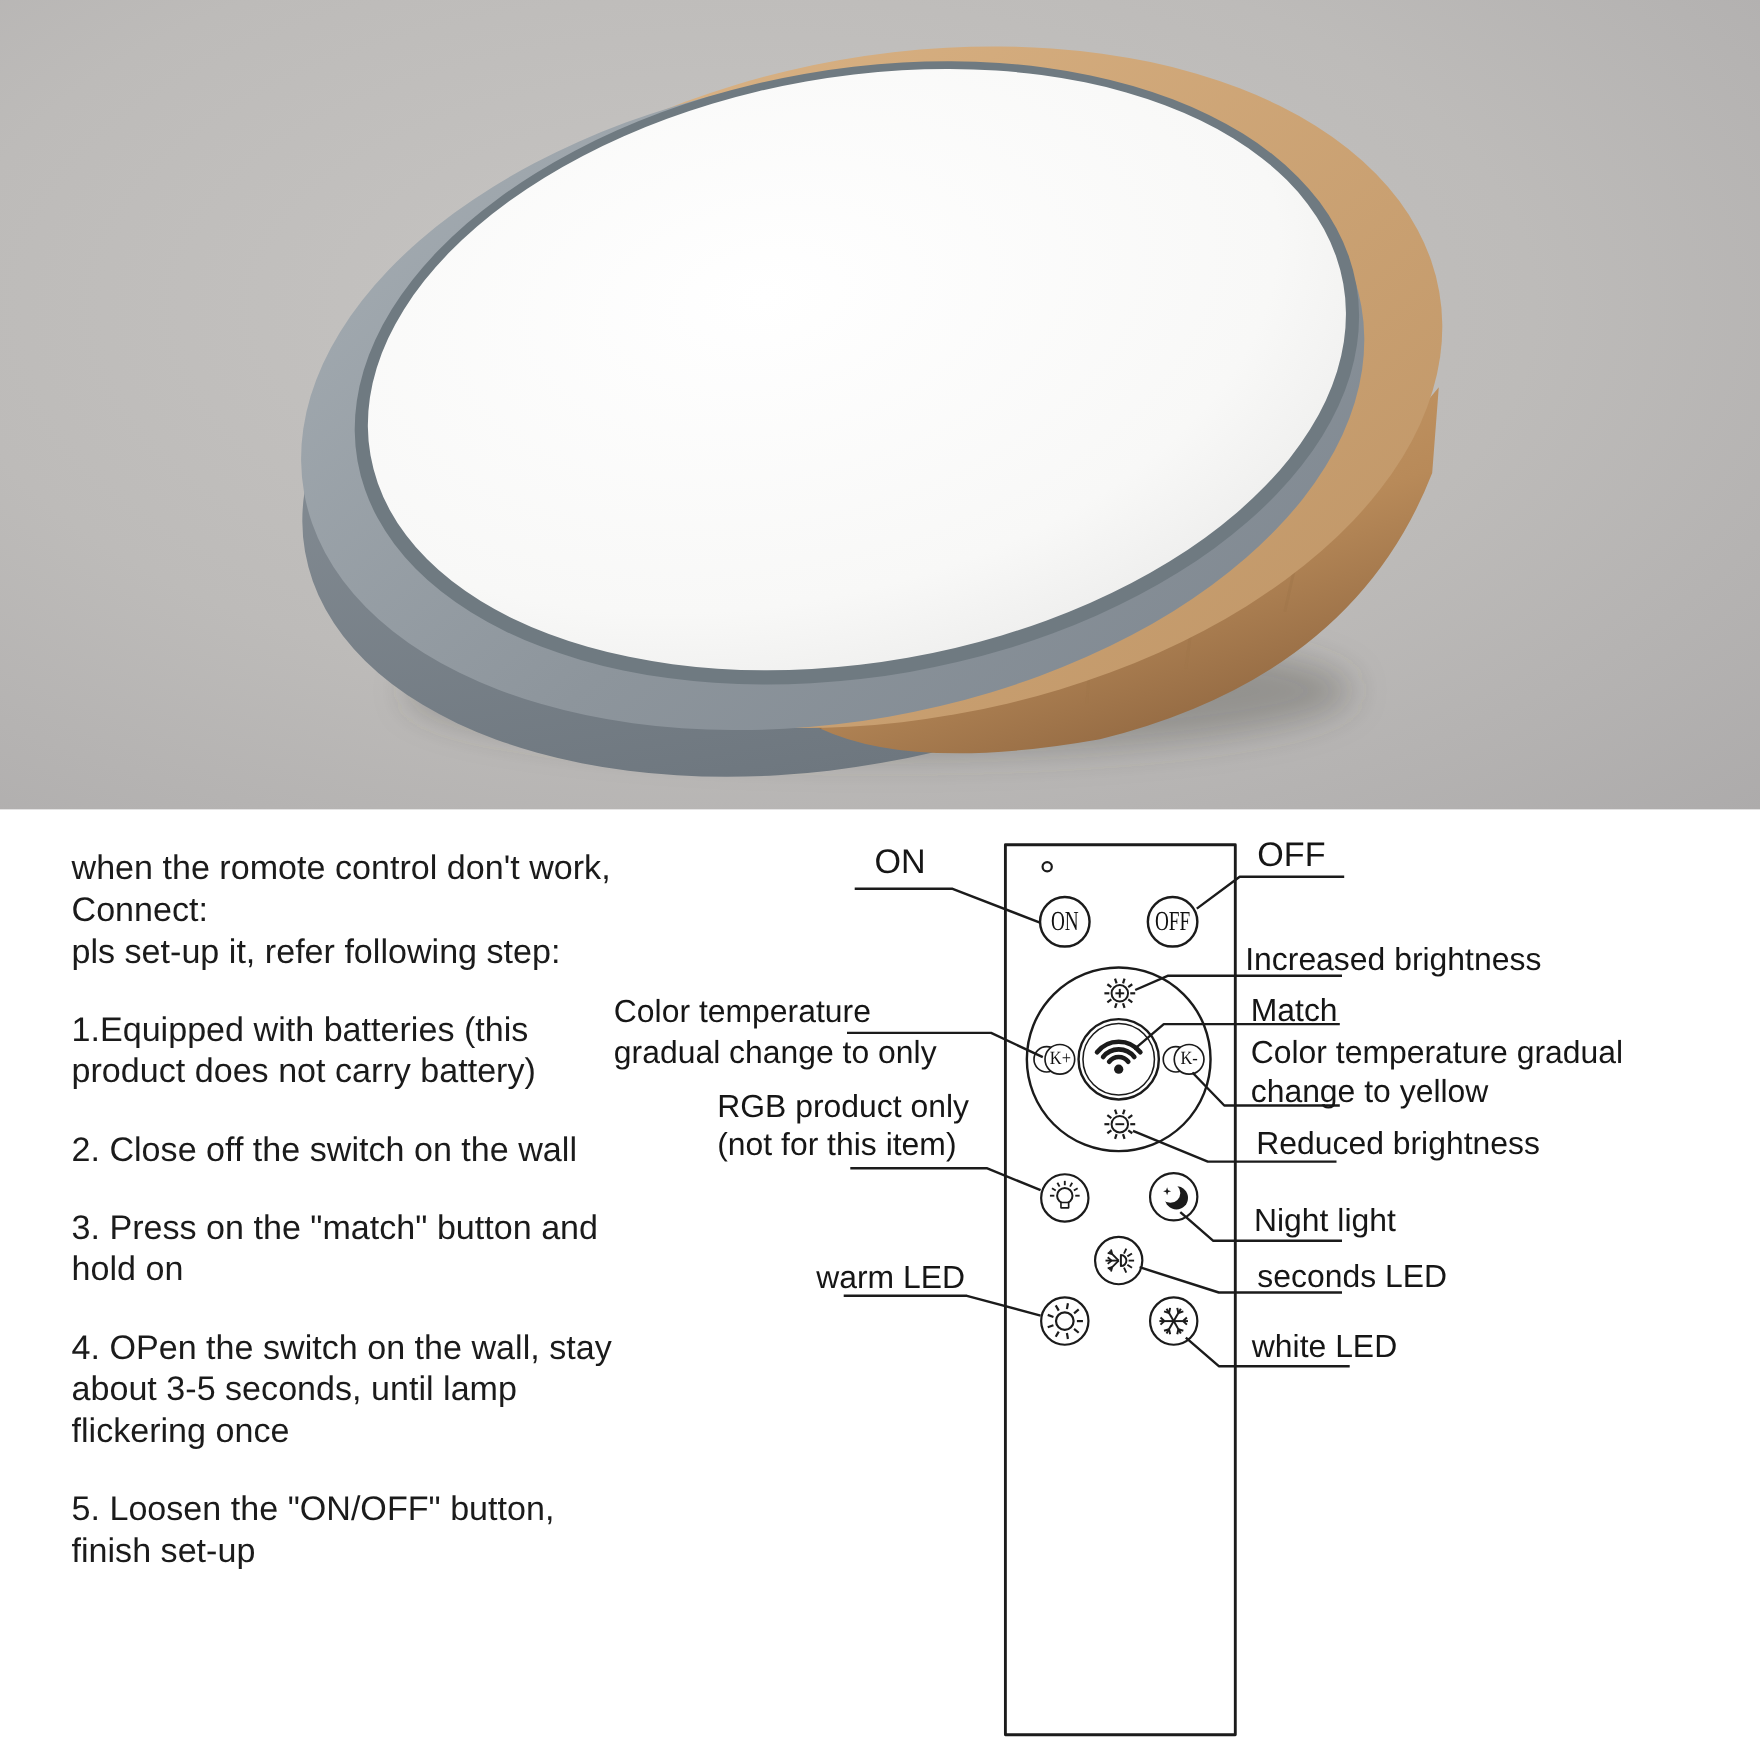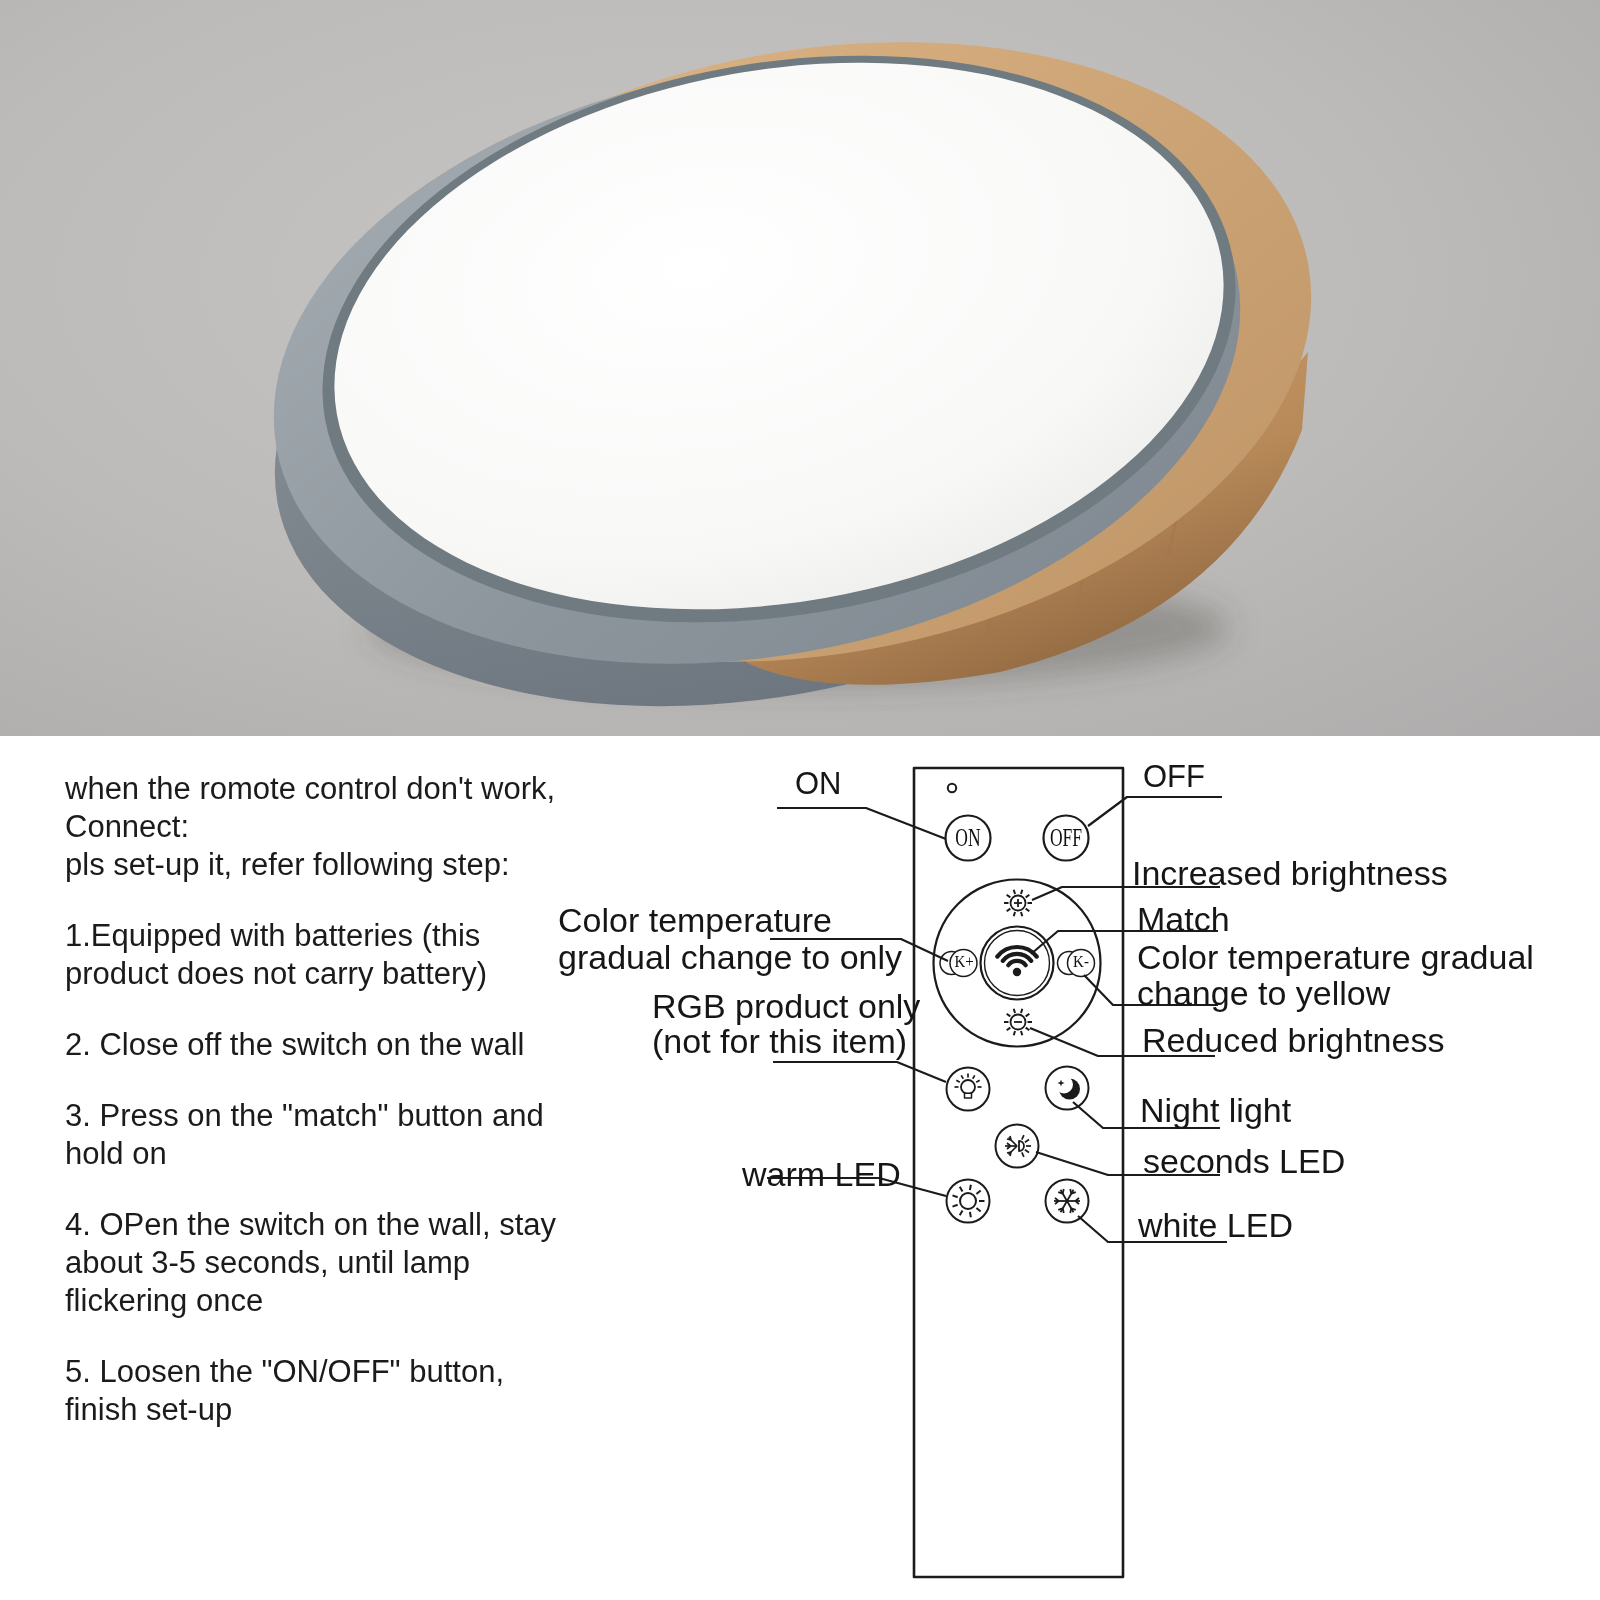--- a/index.html
+++ b/index.html
@@ -10,21 +10,21 @@
          background:radial-gradient(ellipse at 42% 38%, #c7c5c3 0%, #bdbbb9 55%, #adabab 100%);}
   #photo svg{position:absolute;left:0;top:0;}
   
   #diagram-bg{position:absolute;left:0;top:736px;width:1600px;height:864px;background:#fff;}
   #overlay{position:absolute;left:0;top:0;width:1600px;height:1600px;pointer-events:none;}
   
   #instructions{position:absolute;left:65px;top:770px;width:540px;font-size:31px;line-height:38px;}
   #instructions .para{margin:0 0 33px 0;}
   .iline{white-space:nowrap;}
   
-  .lbl{position:absolute;font-size:34px;line-height:36px;white-space:nowrap;color:#161616;}
+  .lbl{position:absolute;font-size:29px;line-height:36px;white-space:nowrap;color:#161616;}
   .lbl-big{font-size:31px;}
   
   .btxt{position:absolute;text-align:center;font-family:"Liberation Serif",serif;color:#111;}
   .onoff{width:64px;font-size:25px;letter-spacing:0px;transform:scaleX(.70);}
   .ktxt{width:40px;font-size:17px;transform:scaleX(.88);}
 </style>
 </head>
 <body>
 
 <div id="stage">
@@ -365,15 +365,15 @@
   <div class="lbl" style="left:1137px;top:939px;">Color temperature gradual</div>
   <div class="lbl" style="left:1137px;top:975px;">change to yellow</div>
   <div class="lbl" style="left:1142px;top:1022px;">Reduced brightness</div>
   <div class="lbl" style="left:1140px;top:1092px;">Night light</div>
   <div class="lbl" style="left:1143px;top:1143px;">seconds LED</div>
   <div class="lbl" style="left:1138px;top:1207px;">white LED</div>
   <div class="lbl" style="left:558px;top:902px;">Color temperature</div>
   <div class="lbl" style="left:558px;top:939px;">gradual change to only</div>
   <div class="lbl" style="left:652px;top:988px;width:242px;text-align:left;">RGB product only</div>
   <div class="lbl" style="left:652px;top:1023px;width:242px;text-align:left;">(not for this item)</div>
-  <div class="lbl" style="left:742px;top:1144px;margin-top:12px;">warm LED</div>
+  <div class="lbl" style="left:742px;top:1144px;">warm LED</div>
 
 </div>
 
 </body></html>

